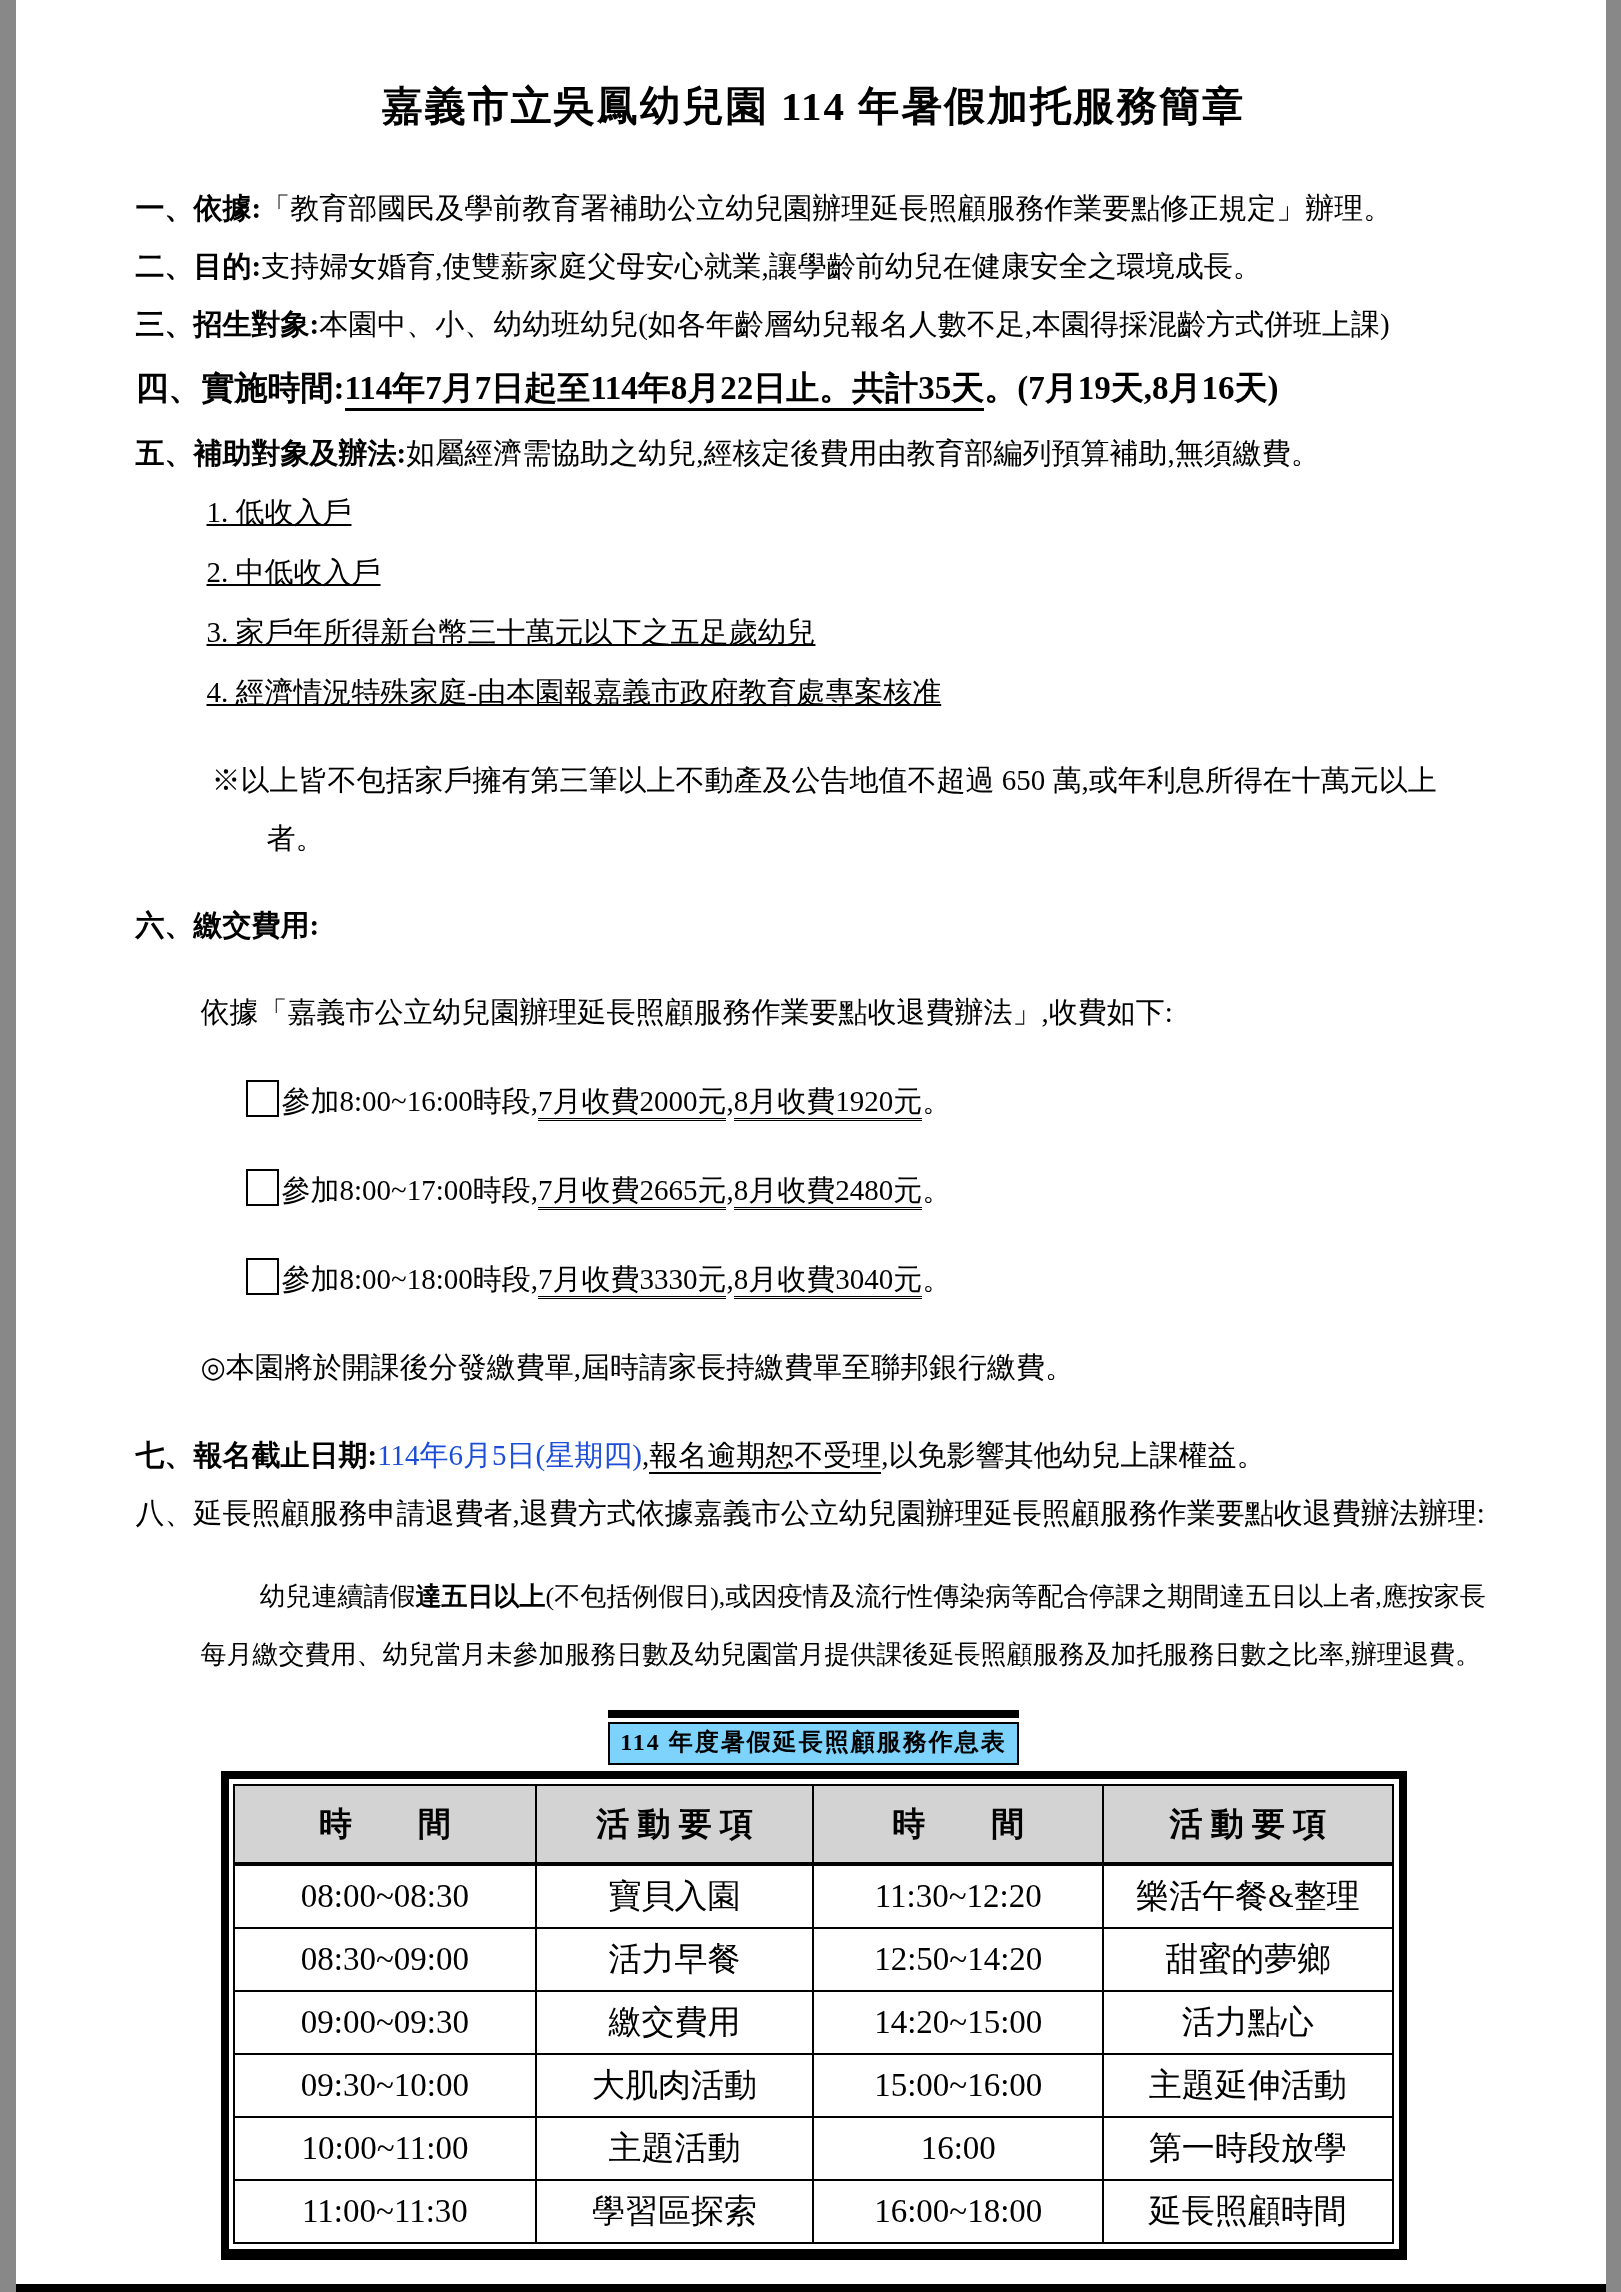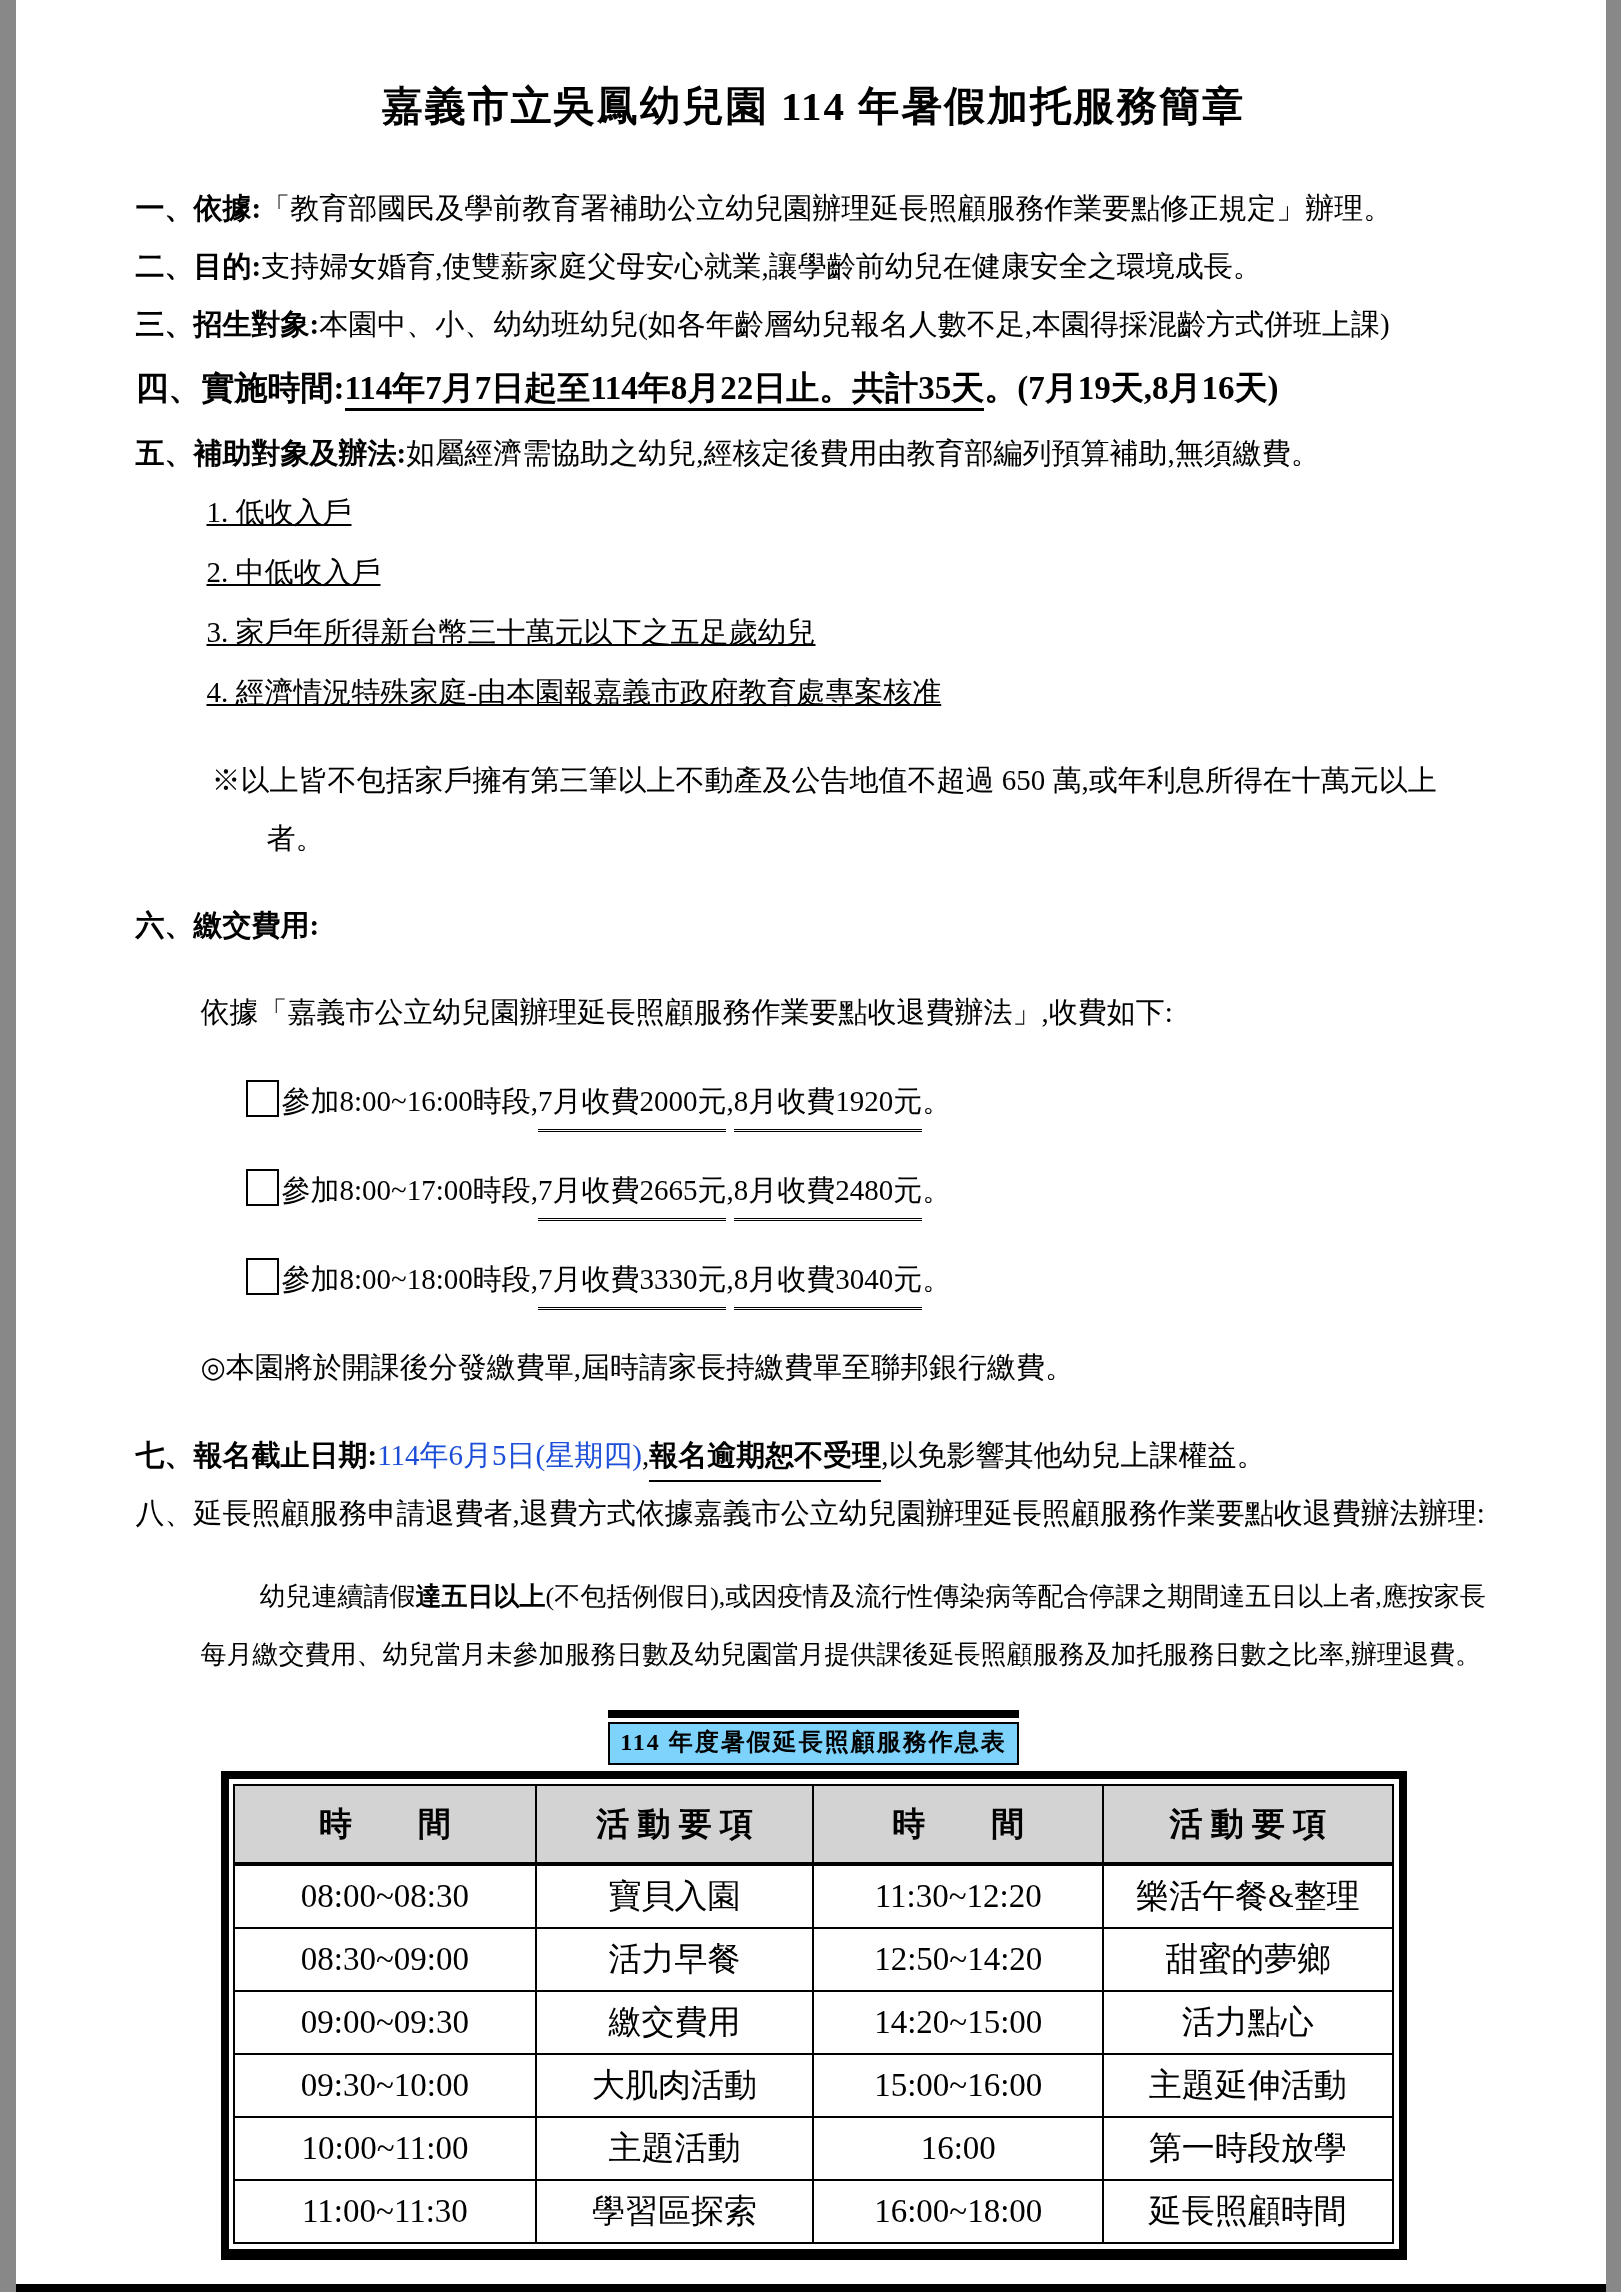--- a/index.html
+++ b/index.html
@@ -61,27 +61,27 @@
     white-space:nowrap;
   }
   .checkbox {
     display:inline-block;
     width:29px; height:33px;
     border:2px solid #000;
     vertical-align:-5.9px;
     margin-right:2.9px;
     background:#fff;
   }
-  .u-fee { border-bottom:3.9px double #000; padding-bottom:12px; }
+  .u-fee { border-bottom:3.9px double #000; padding-bottom:1px; }
 
   .circle-note { margin-left:65px; font-size:29px; line-height:59px; }
 
   .item-s7 { margin-top:27.4px; }
   .red { color:#1d4ed8; }
-  .u-bold { font-weight:bold; border-bottom:2.9px solid #000; padding-bottom:9px; }
+  .u-bold { font-weight:normal; border-bottom:2.9px solid #000; padding-bottom:1px; }
 
   .refund-para {
     margin-left:65px;
     font-size:26px;
     line-height:58px;
     text-indent:59px;
   }
 
   
   .schedule-wrap { width:1186px; margin:15.7px auto 0 auto; }

